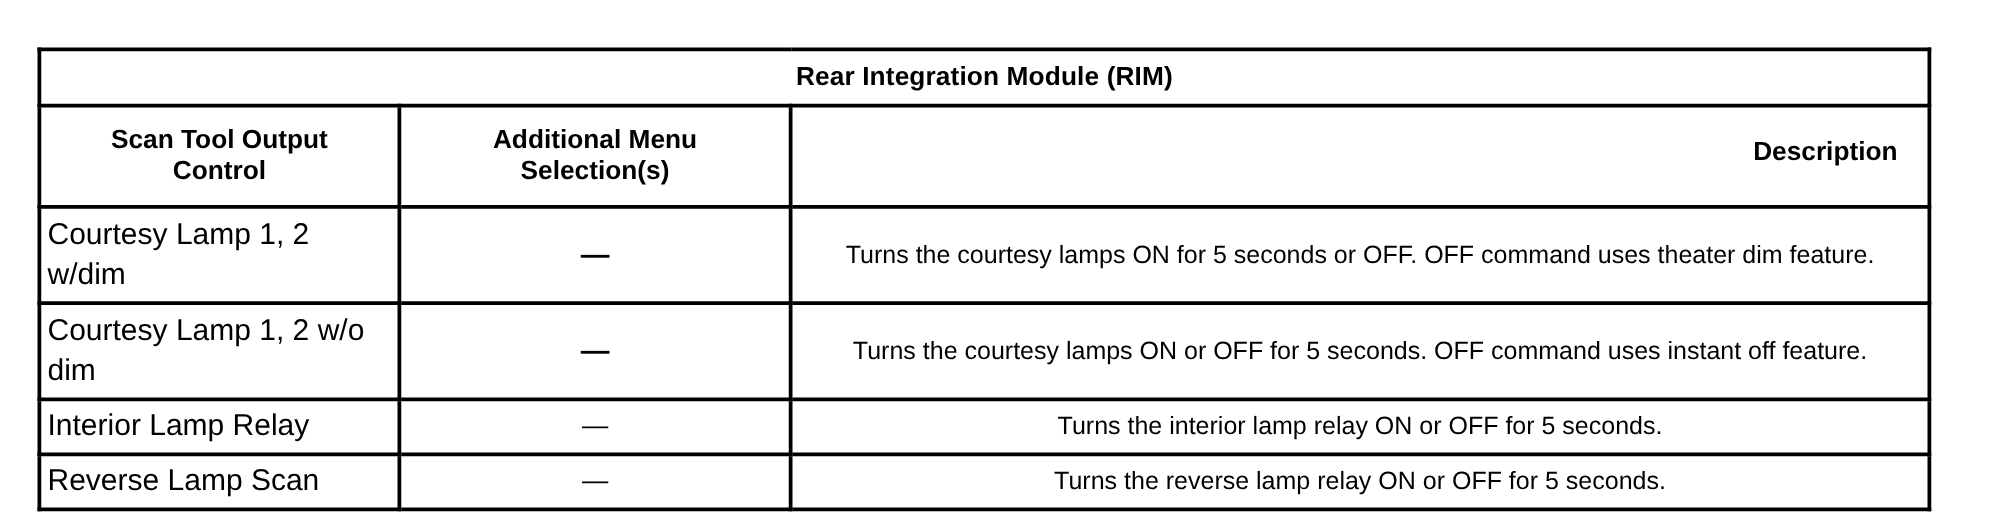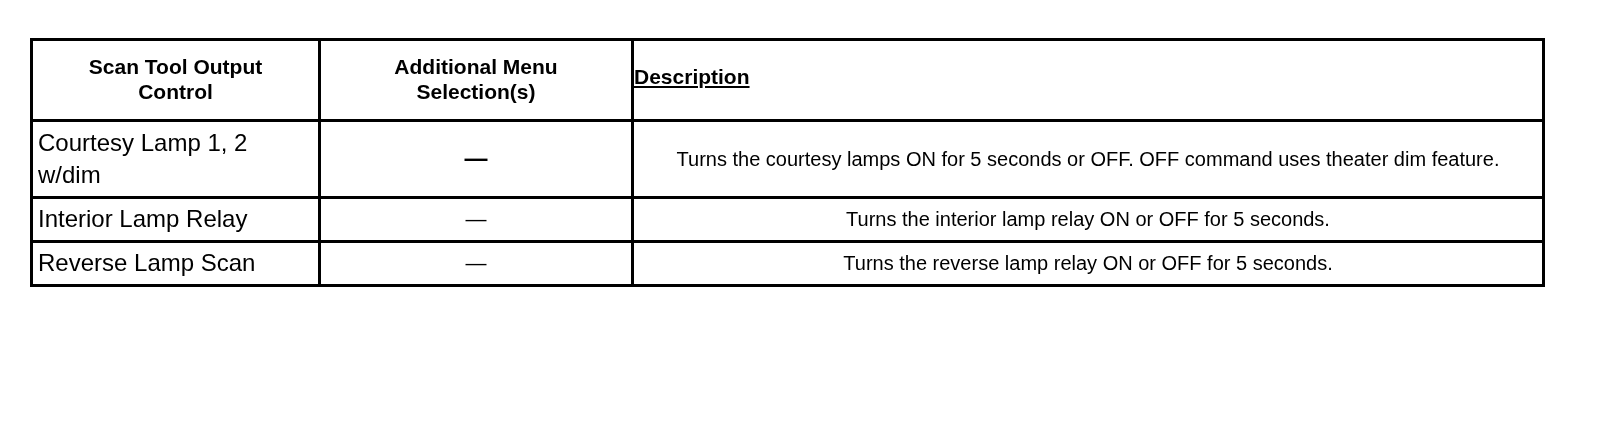--- a/index.html
+++ b/index.html
@@ -56,27 +56,26 @@
   
   .header-cell {
     height: 70px;
     text-align: center;
     font-weight: bold;
     font-size: 21px;
     line-height: 1.18;
     padding: 4px 6px;
   }
   .header-cell-desc {
-    text-align: left;
+    text-align: right;
     font-weight: bold;
     font-size: 21px;
-    padding: 0 0;
+    padding: 0 24px;
     vertical-align: bottom;
     padding-bottom: 6px;
-    text-decoration: underline;
   }
 
   
   .name-cell {
     font-size: 24px;
     line-height: 1.30;
     padding: 2px 4px 3px 5px;
     text-align: left;
     vertical-align: top;
   }
@@ -117,20 +116,23 @@
 <div class="page">
 
   <table class="spec-table">
     <colgroup>
       <col class="c1">
       <col class="c2">
       <col class="c3">
     </colgroup>
     <tbody>
 
+      <tr>
+        <td class="title-cell" colspan="3">Rear Integration Module (RIM)</td>
+      </tr>
 
       <tr>
         <td class="header-cell">
           <span>Scan Tool Output</span><br>
           <span>Control</span>
         </td>
         <td class="header-cell">
           <span>Additional Menu</span><br>
           <span>Selection(s)</span>
         </td>
@@ -138,20 +140,27 @@
       </tr>
 
       <tr class="row-tall">
         <td class="name-cell">Courtesy Lamp 1, 2 w/dim</td>
         <td class="dash-cell">
           <span class="dash-bold">—</span>
         </td>
         <td class="desc-cell">Turns the courtesy lamps ON for 5 seconds or OFF. OFF command uses theater dim feature.</td>
       </tr>
 
+      <tr class="row-tall">
+        <td class="name-cell">Courtesy Lamp 1, 2 w/o dim</td>
+        <td class="dash-cell">
+          <span class="dash-bold">—</span>
+        </td>
+        <td class="desc-cell">Turns the courtesy lamps ON or OFF for 5 seconds. OFF command uses instant off feature.</td>
+      </tr>
 
       <tr class="row-short">
         <td class="name-cell">Interior Lamp Relay</td>
         <td class="dash-cell">
           <span class="dash-thin">—</span>
         </td>
         <td class="desc-cell">Turns the interior lamp relay ON or OFF for 5 seconds.</td>
       </tr>
 
       <tr class="row-short">

